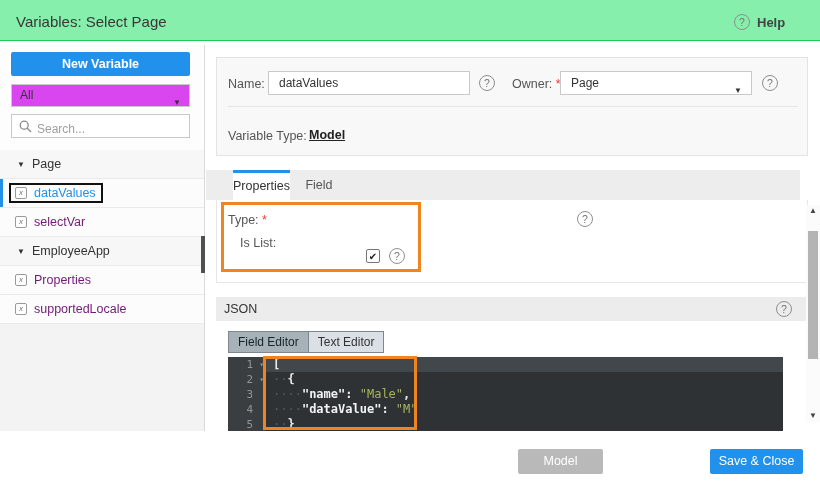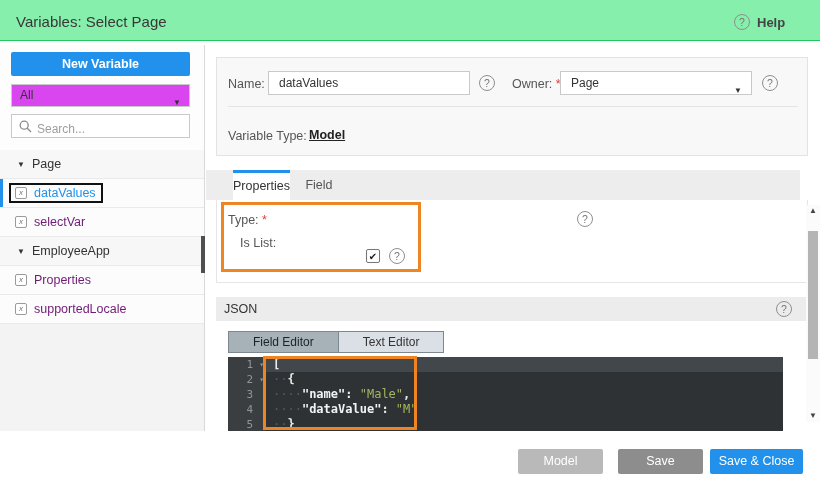--- a/index.html
+++ b/index.html
@@ -89,21 +89,21 @@
               border:1px solid #767676; border-radius:2px; font-size:10px; line-height:13px; text-align:center;
               color:#1a1a1a; cursor:pointer; }
   .help-islist { position:absolute; left:389px; top:248px; }
   .obox1 { position:absolute; left:221px; top:202px; width:200px; height:70px; border:3px solid #ef8522; z-index:6; pointer-events:none; }
 
   
   .json-header { position:absolute; left:216px; top:297px; width:592px; height:24px; background:#ececec; }
   .json-title { position:absolute; left:8px; top:5px; font-size:12.5px; color:#333; }
   .help-json { position:absolute; right:16px; top:4px; }
   .mode-toggle { position:absolute; left:228px; top:331px; display:flex; }
-  .mode-btn { height:22px; padding:0 24px; font-size:12px; line-height:20px; border:1px solid #7d878f;
+  .mode-btn { height:22px; padding:0 9px; font-size:12px; line-height:20px; border:1px solid #7d878f;
               background:#dae0e5; color:#333; cursor:pointer; }
   .mode-btn + .mode-btn { margin-left:-1px; }
   .mode-btn.active { background:#a7b1b8; color:#16242c; }
 
   .editor { position:absolute; left:228px; top:357px; width:555px; height:74px; background:#2e3234;
             overflow:hidden; font-family:"DejaVu Sans Mono", monospace; font-size:12px; }
   .ed-row { display:flex; height:15px; line-height:15px; }
   .ed-gutter { position:relative; width:38px; flex:0 0 38px; background:#3a3e41; color:#8f9599;
                font-size:11px; text-align:right; padding-right:13px; }
   .ed-fold { position:absolute; right:2px; top:0; font-size:8px; color:#8f9599; cursor:pointer; }
@@ -260,16 +260,15 @@
     </div>
   <div class="obox2"></div>
 
   <div class="vscroll">
     <div class="vs-up">▲</div>
     <div class="vs-thumb"></div>
     <div class="vs-down">▼</div>
   </div>
 
   <div class="fbtn btn-cancel">Model</div>
-  <div class="fbtn btn-save">Save</div>
   <div class="fbtn btn-saveclose">Save &amp; Close</div>
 
 </div>
 
 </body></html>

